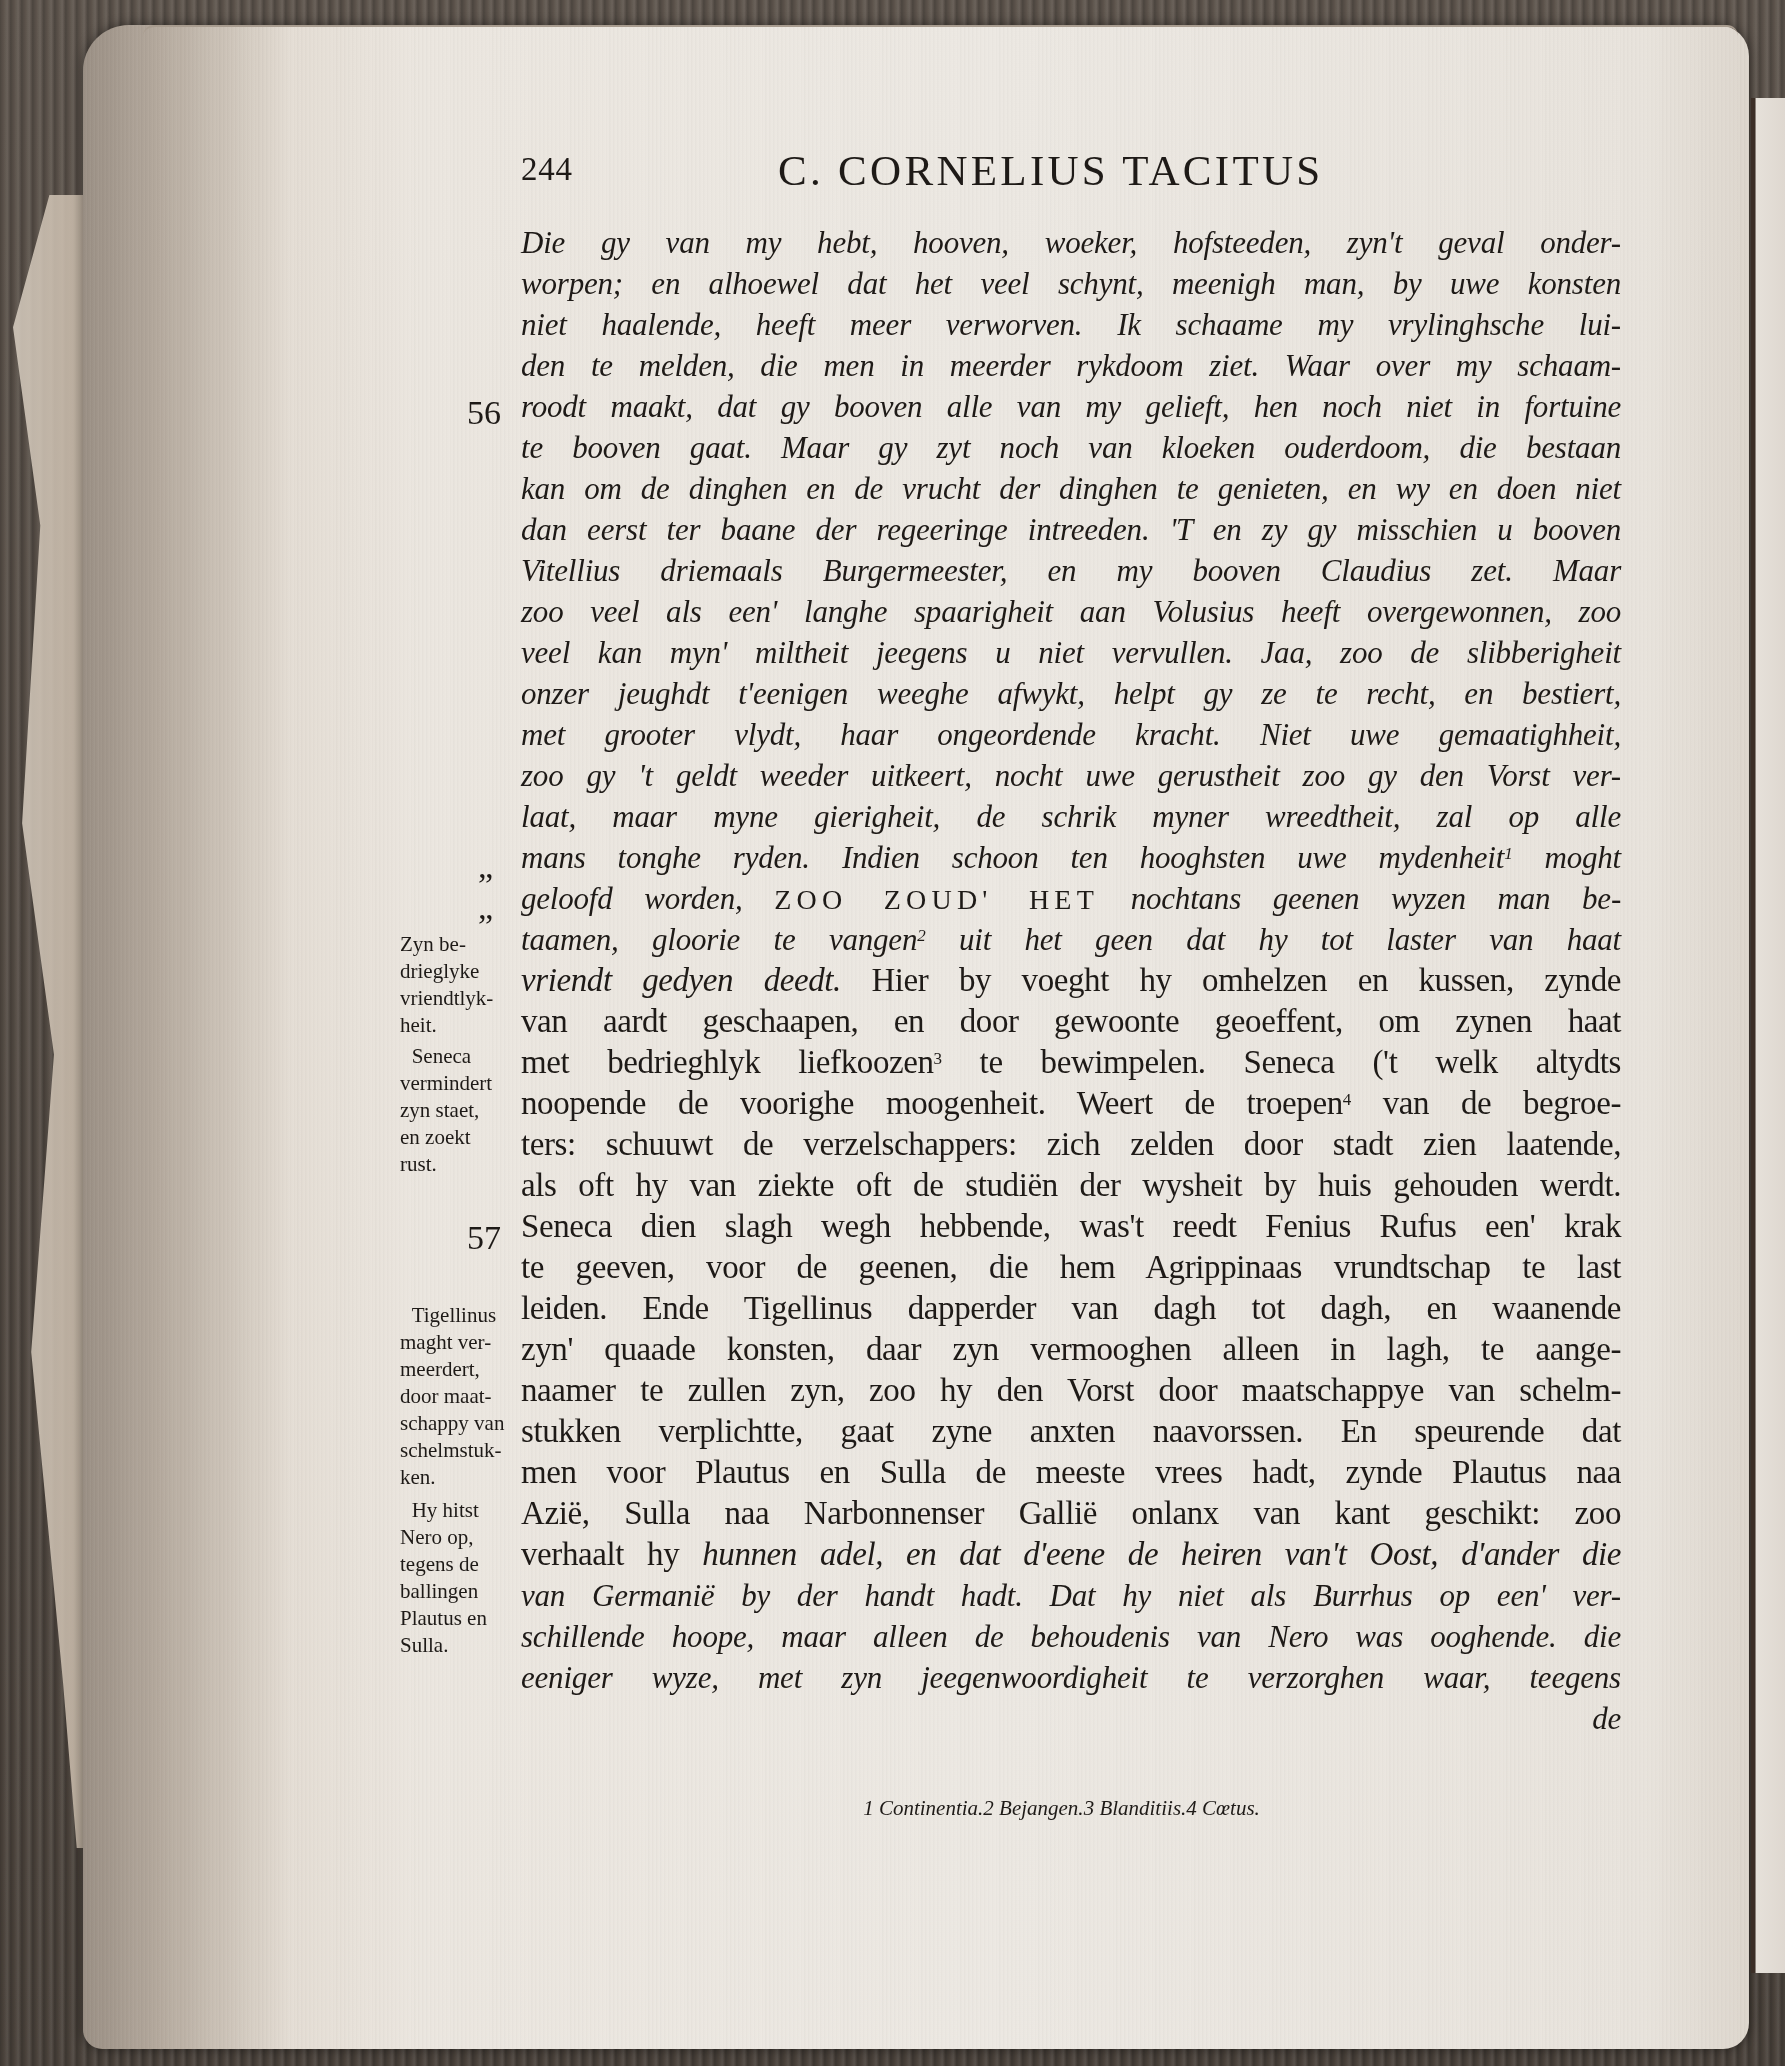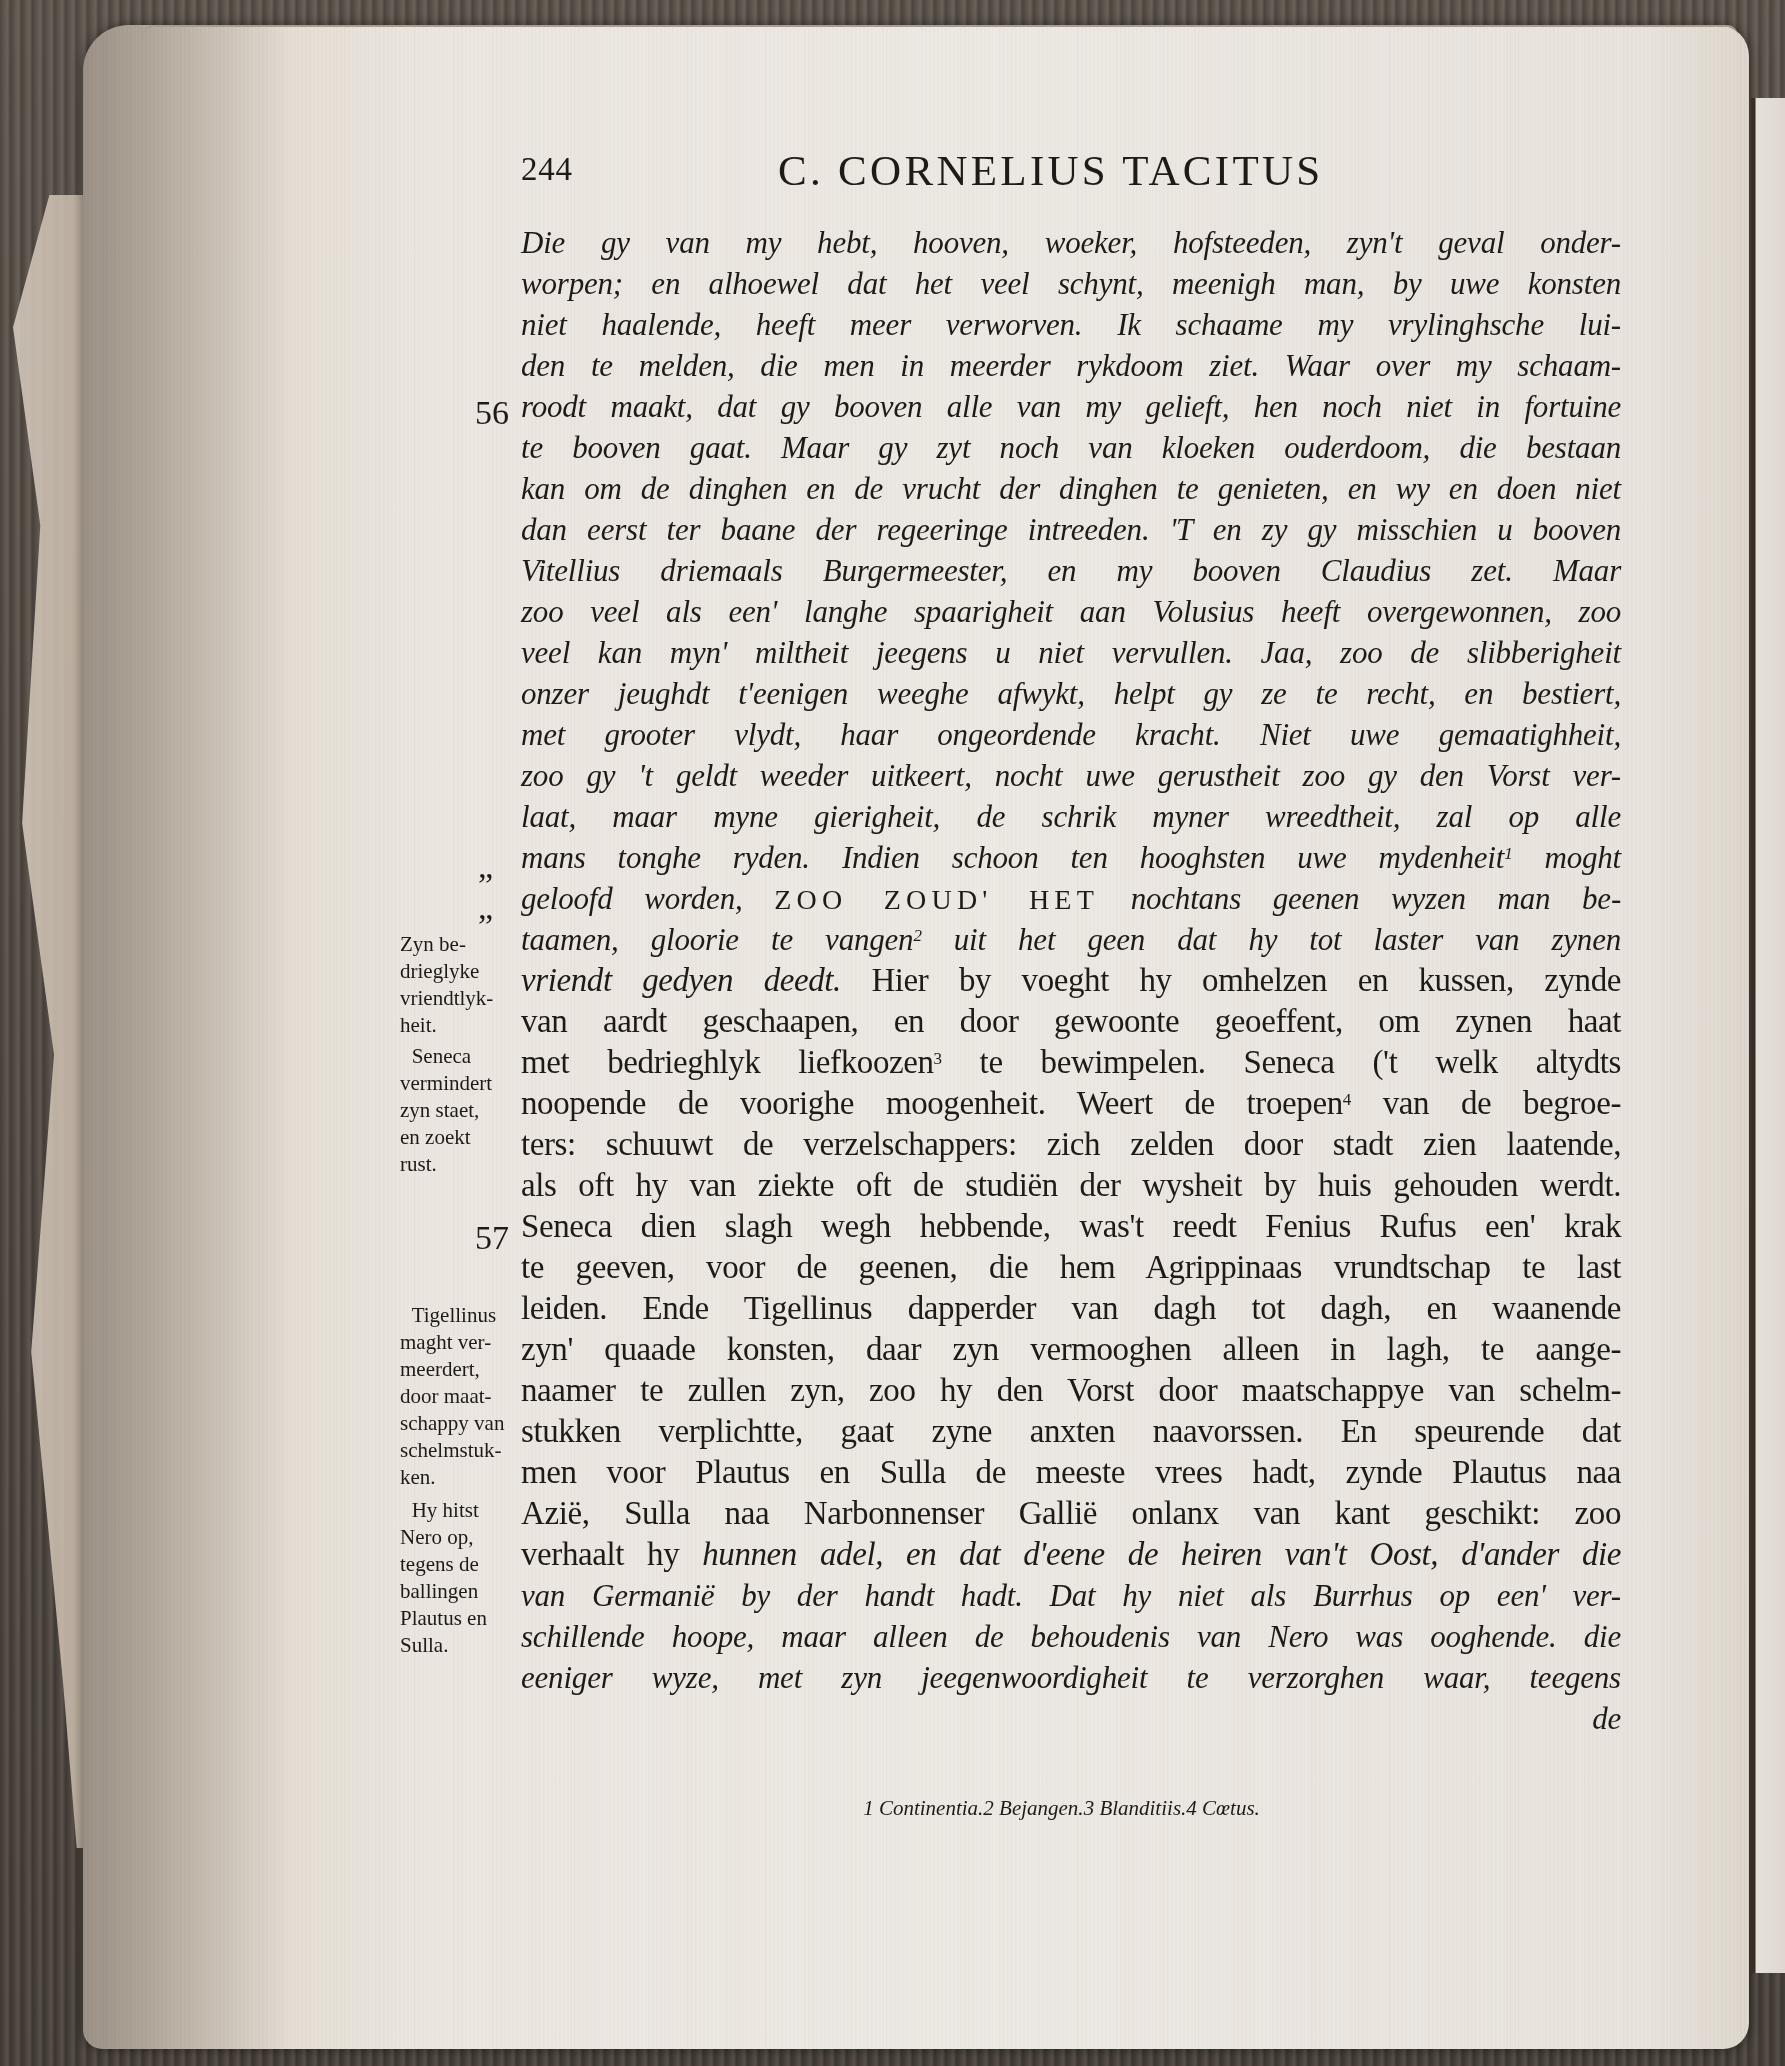--- a/index.html
+++ b/index.html
@@ -48,21 +48,21 @@
   .line {
     height:41px; line-height:41px; font-size:33px; white-space:nowrap;
     text-align:justify; text-align-last:justify;
   }
   .line.italic { font-style:italic; font-size:31px; letter-spacing:-0.2px; }
   .line.roman { font-size:33px; letter-spacing:-0.4px; }
   .line.catch { text-align-last:right; }
   .caps { letter-spacing:5.2px; font-style:normal; font-size:28px; }
   sup { font-size:17px; vertical-align:9px; line-height:0; }
   .margin-number {
-    position:absolute; font-size:34px; font-style:normal;margin-left:8px;
+    position:absolute; font-size:34px; font-style:normal;
   }
   .quote-mark { position:absolute; font-size:34px; left:478px; }
   .margin-note {
     position:absolute; left:400px; width:124px; font-size:21px; line-height:27px;
     text-align:justify; text-align-last:left;
   }
   .margin-note div { white-space:nowrap; }
   .footnotes {
     position:absolute; left:775px; top:1796px; width:573px; font-size:21px;
     font-style:italic; display:flex; justify-content:center;
@@ -92,21 +92,21 @@
   <div class="line italic"><span>dan eerst ter baane der regeeringe intreeden. 'T en zy gy misschien u booven</span></div>
   <div class="line italic"><span>Vitellius driemaals Burgermeester, en my booven Claudius zet. Maar</span></div>
   <div class="line italic"><span>zoo veel als een' langhe spaarigheit aan Volusius heeft overgewonnen, zoo</span></div>
   <div class="line italic"><span>veel kan myn' miltheit jeegens u niet vervullen. Jaa, zoo de slibberigheit</span></div>
   <div class="line italic"><span>onzer jeughdt t'eenigen weeghe afwykt, helpt gy ze te recht, en bestiert,</span></div>
   <div class="line italic"><span>met grooter vlydt, haar ongeordende kracht. Niet uwe gemaatighheit,</span></div>
   <div class="line italic"><span>zoo gy 't geldt weeder uitkeert, nocht uwe gerustheit zoo gy den Vorst ver-</span></div>
   <div class="line italic"><span>laat, maar myne gierigheit, de schrik myner wreedtheit, zal op alle</span></div>
   <div class="line italic"><span>mans tonghe ryden. Indien schoon ten hooghsten uwe mydenheit</span><sup>1</sup><span> moght</span></div>
   <div class="line italic"><span>geloofd worden, </span><span class="caps">ZOO ZOUD' HET</span><span> nochtans geenen wyzen man be-</span></div>
-  <div class="line italic"><span>taamen, gloorie te vangen</span><sup>2</sup><span> uit het geen dat hy tot laster van zynen</span></div>
+  <div class="line italic"><span>taamen, gloorie te vangen</span><sup>2</sup><span> uit het geen dat hy tot laster van haat</span></div>
   <div class="line roman"><span style="font-style:italic">vriendt gedyen deedt.</span><span> Hier by voeght hy omhelzen en kussen, zynde</span></div>
   <div class="line roman"><span>van aardt geschaapen, en door gewoonte geoeffent, om zynen haat</span></div>
   <div class="line roman"><span>met bedrieghlyk liefkoozen</span><sup>3</sup><span> te bewimpelen. Seneca ('t welk altydts</span></div>
   <div class="line roman"><span>noopende de voorighe moogenheit. Weert de troepen</span><sup>4</sup><span> van de begroe-</span></div>
   <div class="line roman"><span>ters: schuuwt de verzelschappers: zich zelden door stadt zien laatende,</span></div>
   <div class="line roman"><span>als oft hy van ziekte oft de studiën der wysheit by huis gehouden werdt.</span></div>
   <div class="line roman"><span>Seneca dien slagh wegh hebbende, was't reedt Fenius Rufus een' krak</span></div>
   <div class="line roman"><span>te geeven, voor de geenen, die hem Agrippinaas vrundtschap te last</span></div>
   <div class="line roman"><span>leiden. Ende Tigellinus dapperder van dagh tot dagh, en waanende</span></div>
   <div class="line roman"><span>zyn' quaade konsten, daar zyn vermooghen alleen in lagh, te aange-</span></div>

